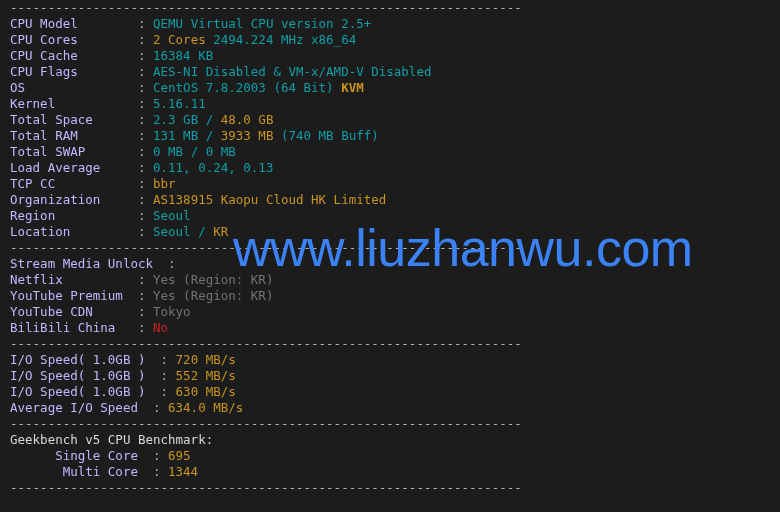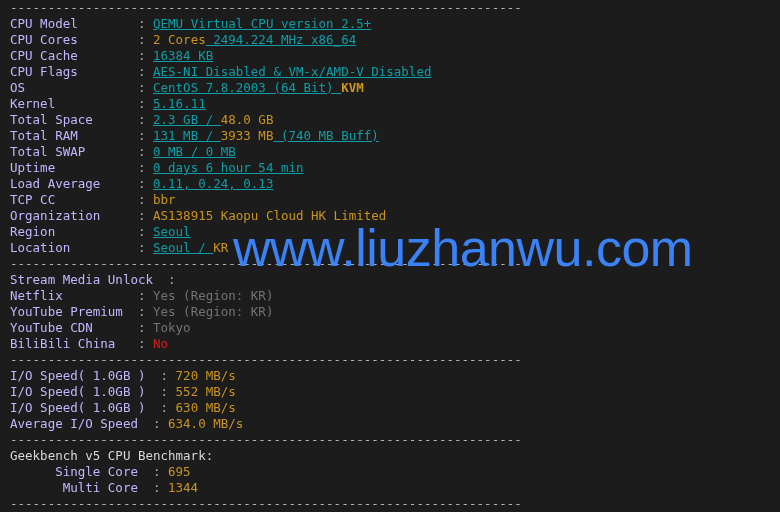--- a/index.html
+++ b/index.html
@@ -32,21 +32,21 @@
   }
   .sep {
     color: #b2b2b2;
     height: 16px;
     white-space: pre;
     display: block;
     overflow: hidden;
   }
   .lbl  { color: #c4b5fd; }
   .colon{ color: #b2b2b2; }
-  .cy   { color: #0f9ea6; text-decoration: underline; }
+  .cy   { color: #0f9ea6; }
   .or   { color: #c8941e; margin-top: 16px; }
   .gd   { color: #c8941e; font-weight: bold; }
   .gn   { color: #737373; }
   .rd   { color: #cc2020; text-align: right; }
   .wm {
     position: absolute;
     left: 233px;
     top: 228px;
     font-family: "Liberation Sans", "DejaVu Sans", sans-serif;
     font-size: 52px;
@@ -78,21 +78,20 @@
       <div class="line"><span class="lbl">OS            </span><span class="colon">   : </span><span class="cy">CentOS 7.8.2003 (64 Bit) </span><span class="gd">KVM</span></div>
 
       <div class="line"><span class="lbl">Kernel        </span><span class="colon">   : </span><span class="cy">5.16.11</span></div>
 
       <div class="line"><span class="lbl">Total Space   </span><span class="colon">   : </span><span class="cy">2.3 GB / </span><span class="or">48.0 GB</span></div>
 
       <div class="line"><span class="lbl">Total RAM     </span><span class="colon">   : </span><span class="cy">131 MB / </span><span class="or">3933 MB</span><span class="cy"> (740 MB Buff)</span></div>
 
       <div class="line"><span class="lbl">Total SWAP    </span><span class="colon">   : </span><span class="cy">0 MB / 0 MB</span></div>
 
-      <div class="line"><span class="lbl">Uptime        </span><span class="colon">   : </span><span class="cy">0 days 6 hour 54 min</span></div>
 
       <div class="line"><span class="lbl">Load Average  </span><span class="colon">   : </span><span class="cy">0.11, 0.24, 0.13</span></div>
 
       <div class="line"><span class="lbl">TCP CC        </span><span class="colon">   : </span><span class="or">bbr</span></div>
 
       <div class="line"><span class="lbl">Organization  </span><span class="colon">   : </span><span class="or">AS138915 Kaopu Cloud HK Limited</span></div>
 
       <div class="line"><span class="lbl">Region        </span><span class="colon">   : </span><span class="cy">Seoul</span></div>
 
       <div class="line"><span class="lbl">Location      </span><span class="colon">   : </span><span class="cy">Seoul / </span><span class="or">KR</span></div>

